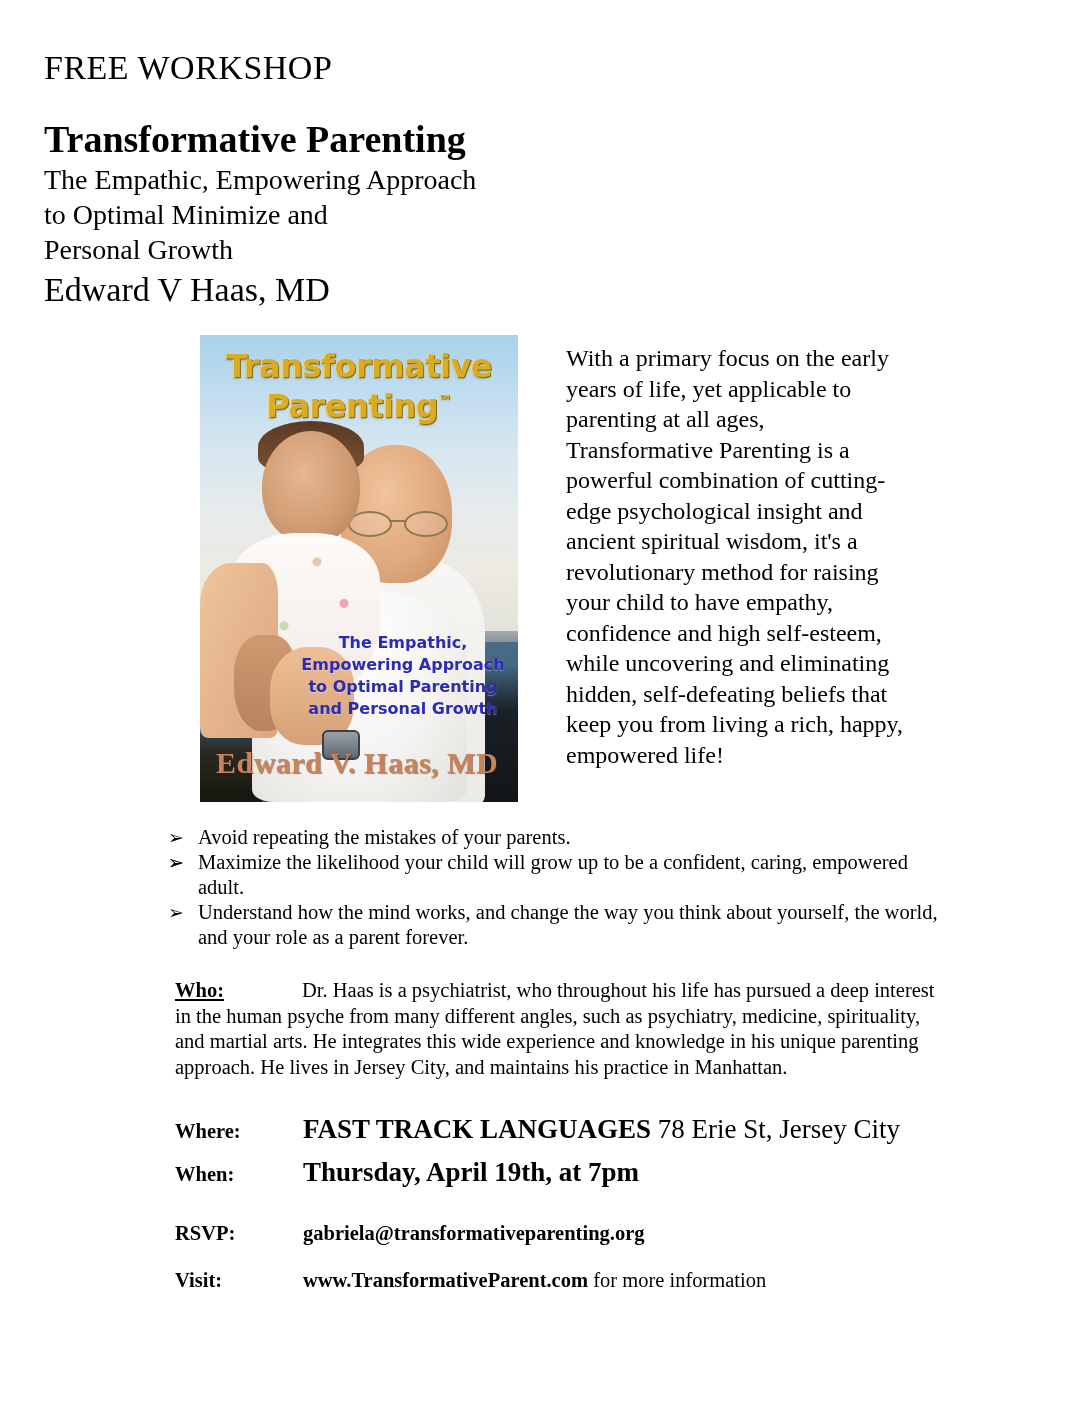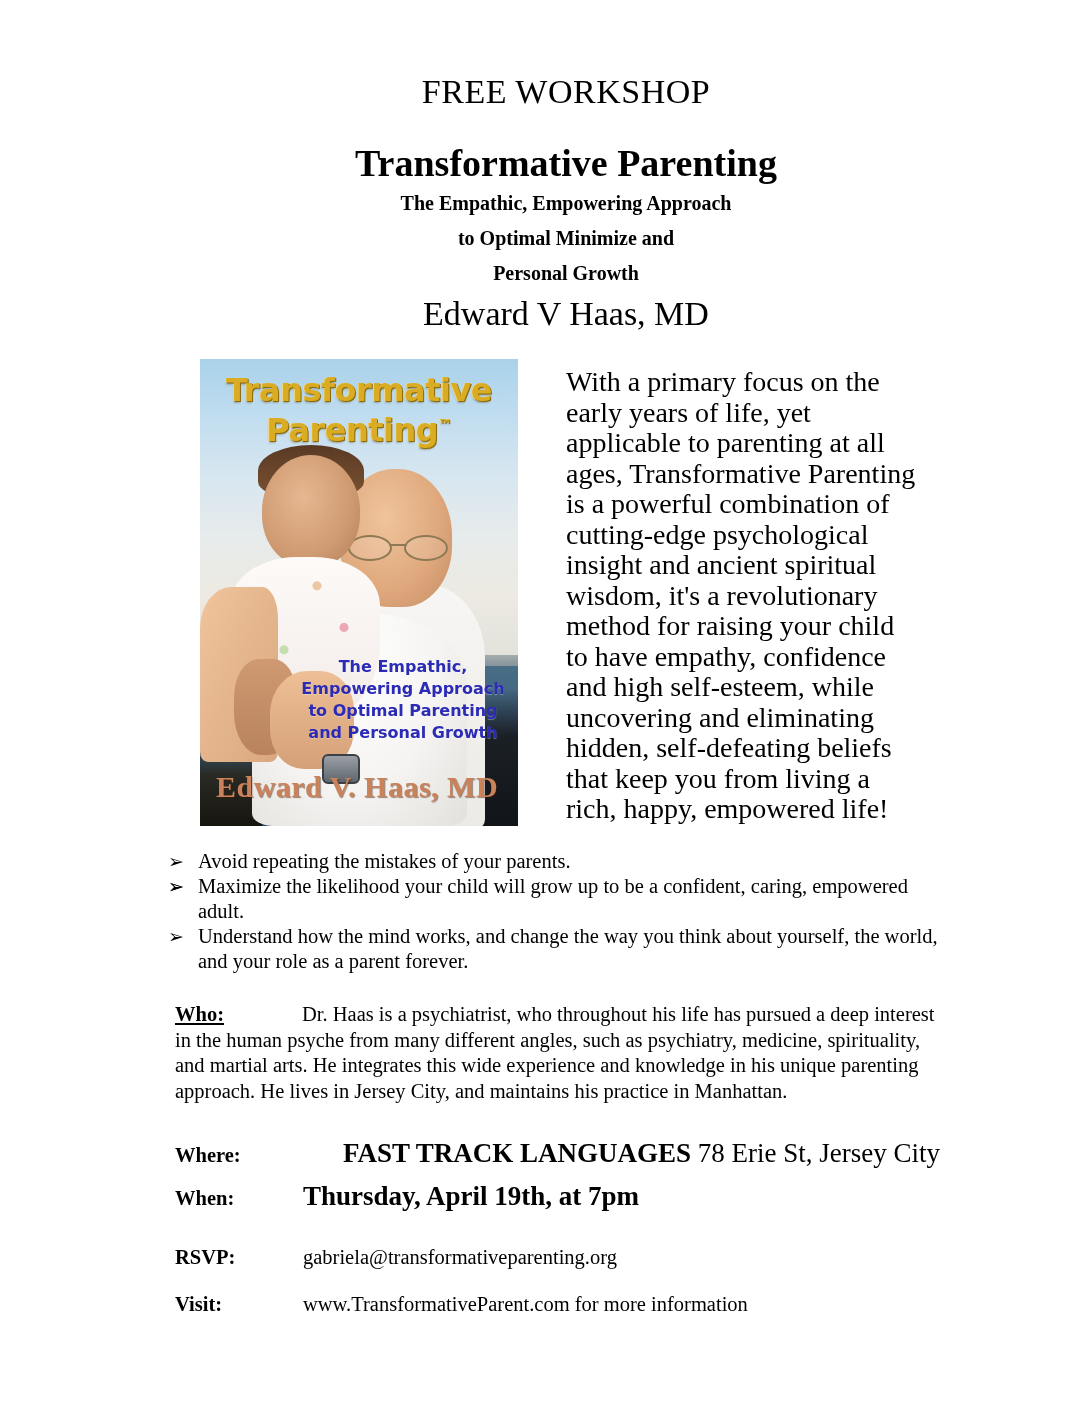--- a/index.html
+++ b/index.html
@@ -15,40 +15,40 @@
     position: relative;
     width: 1088px;
     height: 1408px;
     background: #ffffff;
     overflow: hidden;
     box-sizing: border-box;
   }
 
   
   .header {
-    text-align: center;
-    padding-top: 72px;
+    text-align: left;
+    padding-top: 48px;
     margin-left: 44px;
   }
   .free-workshop {
     font-size: 34px;
     line-height: 40px;
     letter-spacing: 0.5px;
     font-weight: 400;
   }
   .main-title {
     font-size: 38px;
     line-height: 46px;
     font-weight: bold;
     margin-top: 28px;
   }
   .subtitle-line {
-    font-size: 20px;
+    font-size: 28px;
     line-height: 35px;
-    font-weight: 700;
+    font-weight: 400;
   }
   .author-name {
     font-size: 34px;
     line-height: 42px;
     font-weight: 400;
     margin-top: 2px;
   }
 
   
   .middle {
@@ -289,21 +289,21 @@
     text-shadow: 1px 1px 1px rgba(60,25,10,.5);
     letter-spacing: 0.5px;
   }
 
   
   .blurb {
     position: absolute;
     left: 566px;
     top: 8px;
     width: 350px;
-    font-size: 28px;
+    font-size: 24px;
     line-height: 30.5px;
     font-weight: 400;
   }
 
   
   .bullets {
     margin: 20px 0 0 0;
     padding: 0 140px 0 168px;
     list-style: none;
   }
@@ -349,23 +349,23 @@
     font-weight: bold;
     flex: 0 0 128px;
   }
   .detail-row.big .label { font-size: 20.5px; }
   .detail-row.big .value { font-size: 27px; font-weight: bold; }
   .detail-row.big { margin-bottom: 12px; }
 
   .detail-row.small .label { font-size: 20.5px; margin-top: 22px; }
   .detail-row.small .value { font-size: 20.5px; }
   .detail-row.small { margin-bottom: 2px; }
-  .detail-row.small .value .strong { font-weight: normal; margin-top: 20px; }
+  .detail-row.small .value .strong { font-weight: bold; margin-top: 20px; }
   .detail-row.big .value .reg { font-weight: 400; }
-  .where-row { margin-top: 0; gap: 40px; }
+  .where-row { margin-top: 0; }
 </style>
 </head>
 <body>
 
 <div class="page">
 
   <div class="header">
     <div class="free-workshop">FREE WORKSHOP</div>
     <div class="main-title">Transformative Parenting</div>
     <div class="subtitle-line">The Empathic, Empowering Approach</div>

